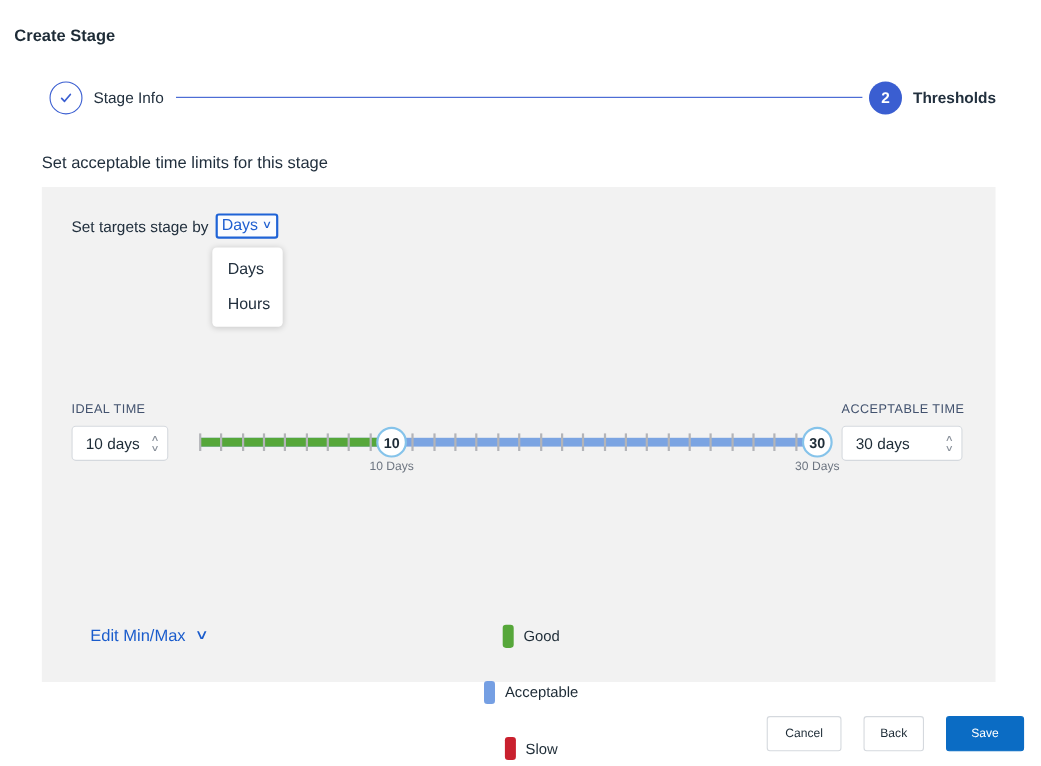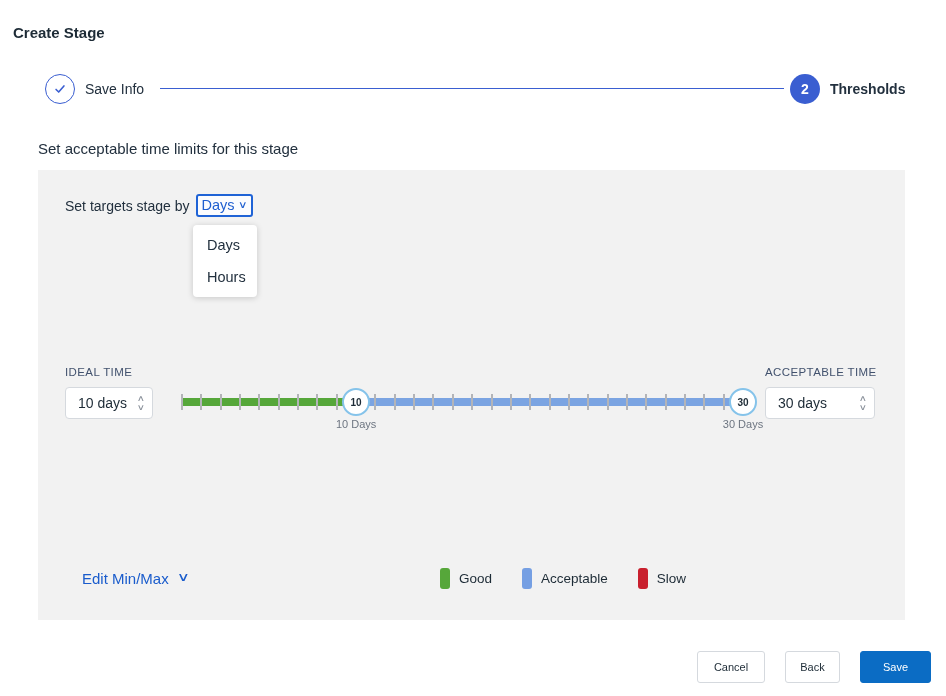--- a/index.html
+++ b/index.html
@@ -142,41 +142,41 @@
     z-index: 2;
   }
   .handle {
     position: absolute; top: -10px;
     width: 28px; height: 28px;
     background: #ffffff;
     border: 2px solid #85c3ea;
     border-radius: 50%;
     transform: translateX(-50%);
     display: flex; align-items: center; justify-content: center;
-    font-size: 10px; font-weight: 700; color: #1d2b36;
+    font-size: 13px; font-weight: 700; color: #1d2b36;
     z-index: 3; cursor: grab;
   }
   .handle-sub {
     position: absolute; top: 20px;
     transform: translateX(-50%);
     font-size: 11px; color: #6d7581;
     white-space: nowrap; z-index: 2;
   }
 
   
   .edit-minmax {
     position: absolute; left: 44px; top: 400px;
     display: flex; align-items: flex-start; gap: 10px;
     color: #1a5ccc; font-size: 15px;
     cursor: pointer;
   }
   .edit-minmax .chev { font-size: 12px; transform: scaleX(1.5); }
   .legend {
     position: absolute; left: 402px; top: 398px;
-    display: flex; align-items: center; gap: 30px;
+    display: flex; align-items: center; gap: 30px; flex-direction: column;
   }
   .legend-item { display: flex; align-items: center; gap: 9px; }
   .legend-swatch {
     width: 10px; height: 21px; border-radius: 3px;
     flex: 0 0 auto;
   }
   .legend-label { font-size: 13.5px; color: #1d2b36; }
 
   
   .footer {
@@ -211,21 +211,21 @@
 
   <div class="stepper">
     <div class="step-connector"></div>
 
     <div class="step step-1">
       <div class="step-circle done">
         <svg class="check-svg" viewBox="0 0 16 16">
           <polyline points="3.5,8.5 6.5,11.5 12.5,4.5" fill="none" stroke="#3a5ed1" stroke-width="1.8" stroke-linecap="round" stroke-linejoin="round"></polyline>
         </svg>
       </div>
-      <span class="step-label">Save Info</span>
+      <span class="step-label">Stage Info</span>
     </div>
 
     <div class="step step-2">
       <div class="step-circle current">2</div>
       <span class="step-label">Thresholds</span>
     </div>
   </div>
 
   <div class="section-heading">Set acceptable time limits for this stage</div>
 

